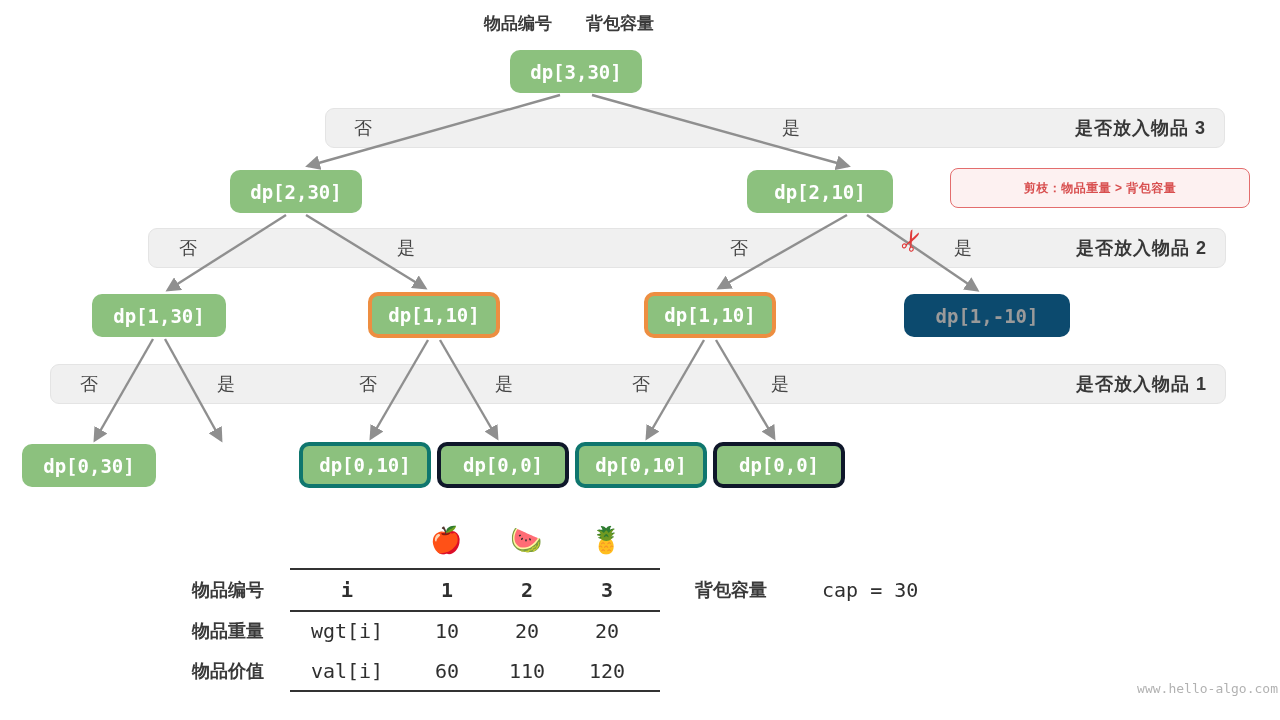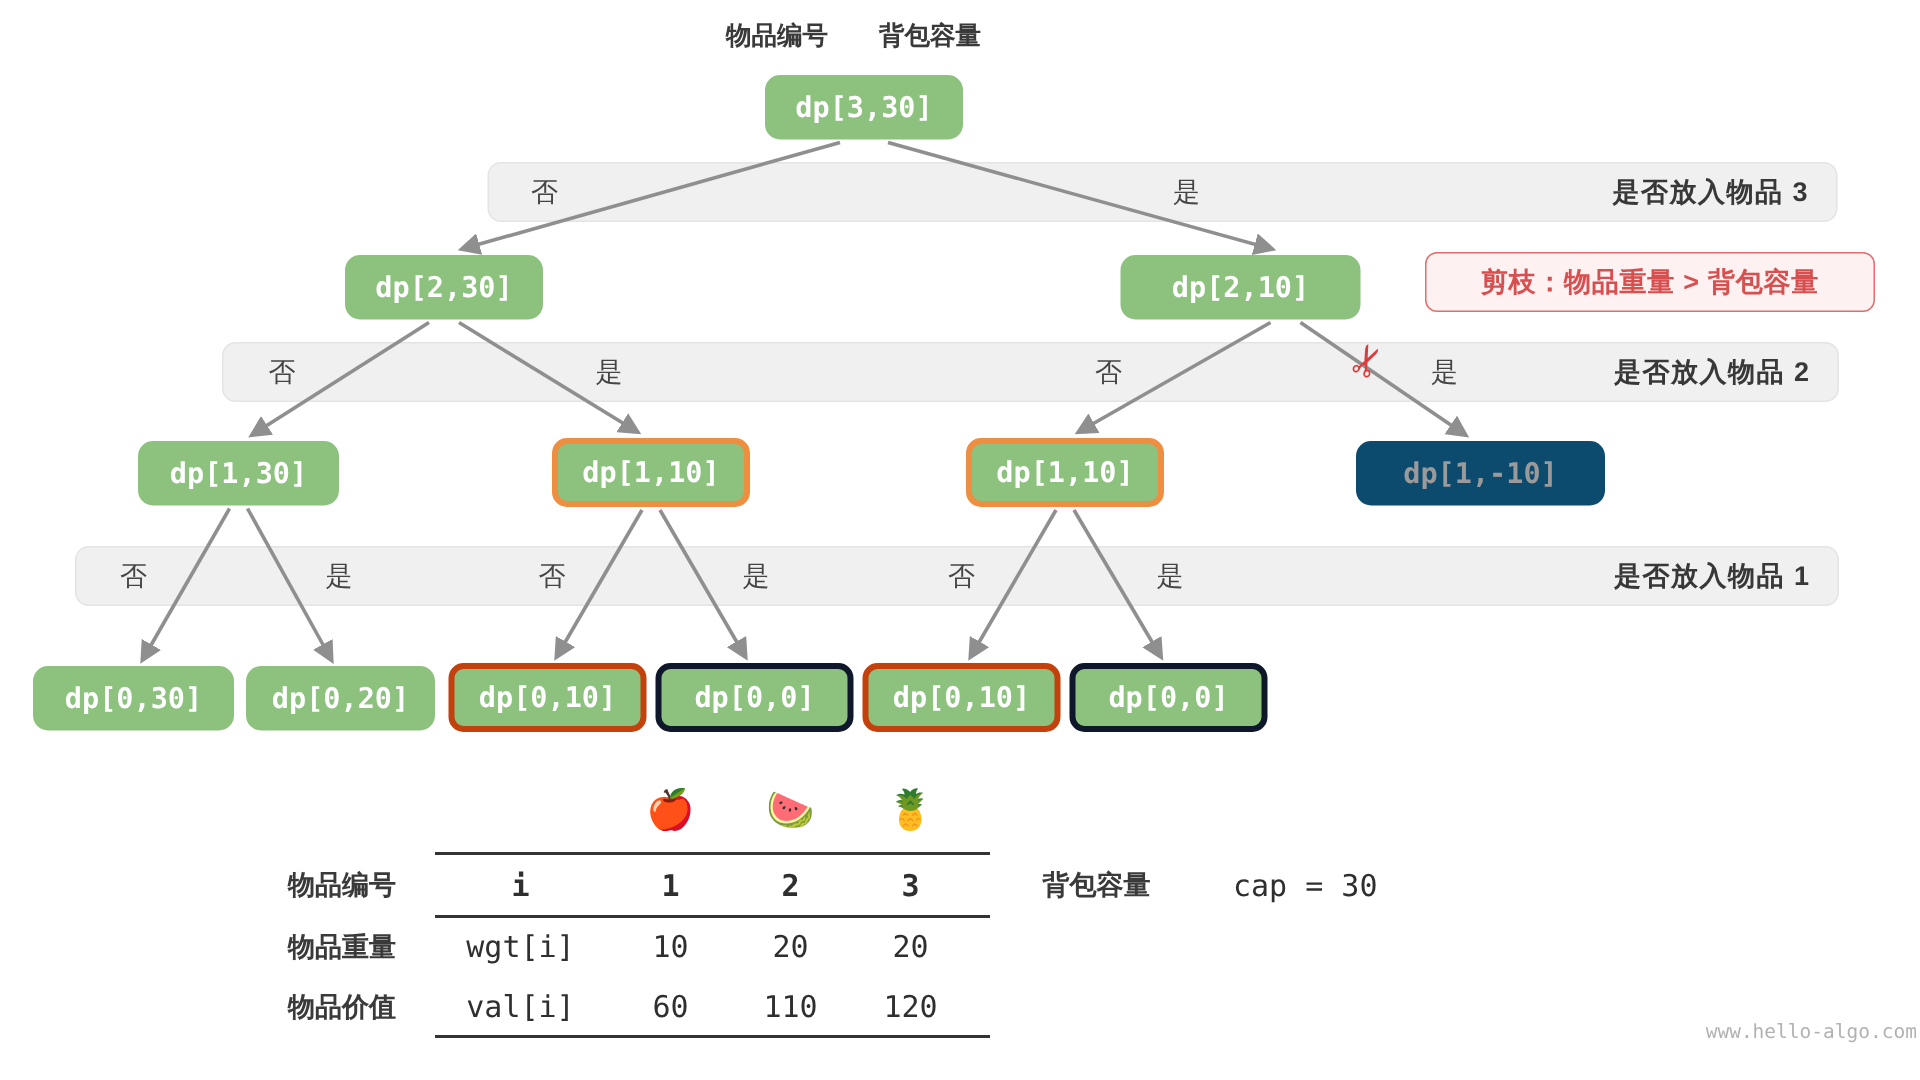--- a/index.html
+++ b/index.html
@@ -37,43 +37,43 @@
 
   
   .node{
     position:absolute;display:flex;align-items:center;justify-content:center;
     background:#8cc17e;border-radius:10px;color:#ffffff;
     font-family:"DejaVu Sans Mono","Liberation Mono",monospace;
     font-size:19px;font-weight:bold;z-index:3;box-sizing:border-box;
   }
   .node.pruned{background:#0c4a6e;color:#9a9a9a;}
   .node.b-orange{border:4px solid #ed8e41;}
-  .node.b-purple{border:4px solid #c2410c;}
+  .node.b-purple{border:4px solid #0f766e;}
   .node.b-blue{border:4px solid #0f172a;}
 
   #n-root {left:510px;top:50px; width:132px;height:43px;}
   #n-230 {left:230px;top:170px;width:132px;height:43px;}
-  #n-210 {left:747px;top:170px;width:160px;height:43px;}
+  #n-210 {left:747px;top:170px;width:146px;height:43px;}
   #n-130 {left:92px; top:294px;width:134px;height:43px;}
   #n-110a{left:368px;top:292px;width:132px;height:46px;}
   #n-110b{left:644px;top:292px;width:132px;height:46px;}
   #n-1m10{left:904px;top:294px;width:166px;height:43px;}
   #n-030 {left:22px; top:444px;width:134px;height:43px;}
   #n-020 {left:164px;top:444px;width:126px;height:43px;}
   #n-010a{left:299px;top:442px;width:132px;height:46px;}
   #n-000a{left:437px;top:442px;width:132px;height:46px;}
   #n-010b{left:575px;top:442px;width:132px;height:46px;}
   #n-000b{left:713px;top:442px;width:132px;height:46px;}
 
   
   .prune-note{
     position:absolute;left:950px;top:168px;width:300px;height:40px;
     background:#fdf1f1;border:1.5px solid #e36d6d;border-radius:8px;
     display:flex;align-items:center;justify-content:center;
-    color:#d84f4f;font-size:18px;font-weight:bold;z-index:4;box-sizing:border-box;
+    color:#d84f4f;font-size:12px;font-weight:bold;z-index:4;box-sizing:border-box;
     letter-spacing:0.5px;
   }
   .scissors{
     position:absolute;left:900px;top:224px;z-index:5;
     color:#e03a3a;font-size:28px;transform:rotate(-65deg);
   }
 
   
   .tbl-rule{position:absolute;background:#333333;z-index:1;}
   #rule-top{left:290px;top:568px;width:370px;height:2px;}
@@ -147,21 +147,20 @@
   </svg>
 
   <div class="node" id="n-root">dp[3,30]</div>
   <div class="node" id="n-230">dp[2,30]</div>
   <div class="node" id="n-210">dp[2,10]</div>
   <div class="node" id="n-130">dp[1,30]</div>
   <div class="node b-orange" id="n-110a">dp[1,10]</div>
   <div class="node b-orange" id="n-110b">dp[1,10]</div>
   <div class="node pruned" id="n-1m10">dp[1,-10]</div>
   <div class="node" id="n-030">dp[0,30]</div>
-  <div class="node" id="n-020">dp[0,20]</div>
   <div class="node b-purple" id="n-010a">dp[0,10]</div>
   <div class="node b-blue" id="n-000a">dp[0,0]</div>
   <div class="node b-purple" id="n-010b">dp[0,10]</div>
   <div class="node b-blue" id="n-000b">dp[0,0]</div>
 
   <div class="prune-note">剪枝：物品重量 &gt; 背包容量</div>
   <div class="scissors">✂</div>
 
   <div class="tbl-rule" id="rule-top"></div>
   <div class="tbl-rule" id="rule-mid"></div>

